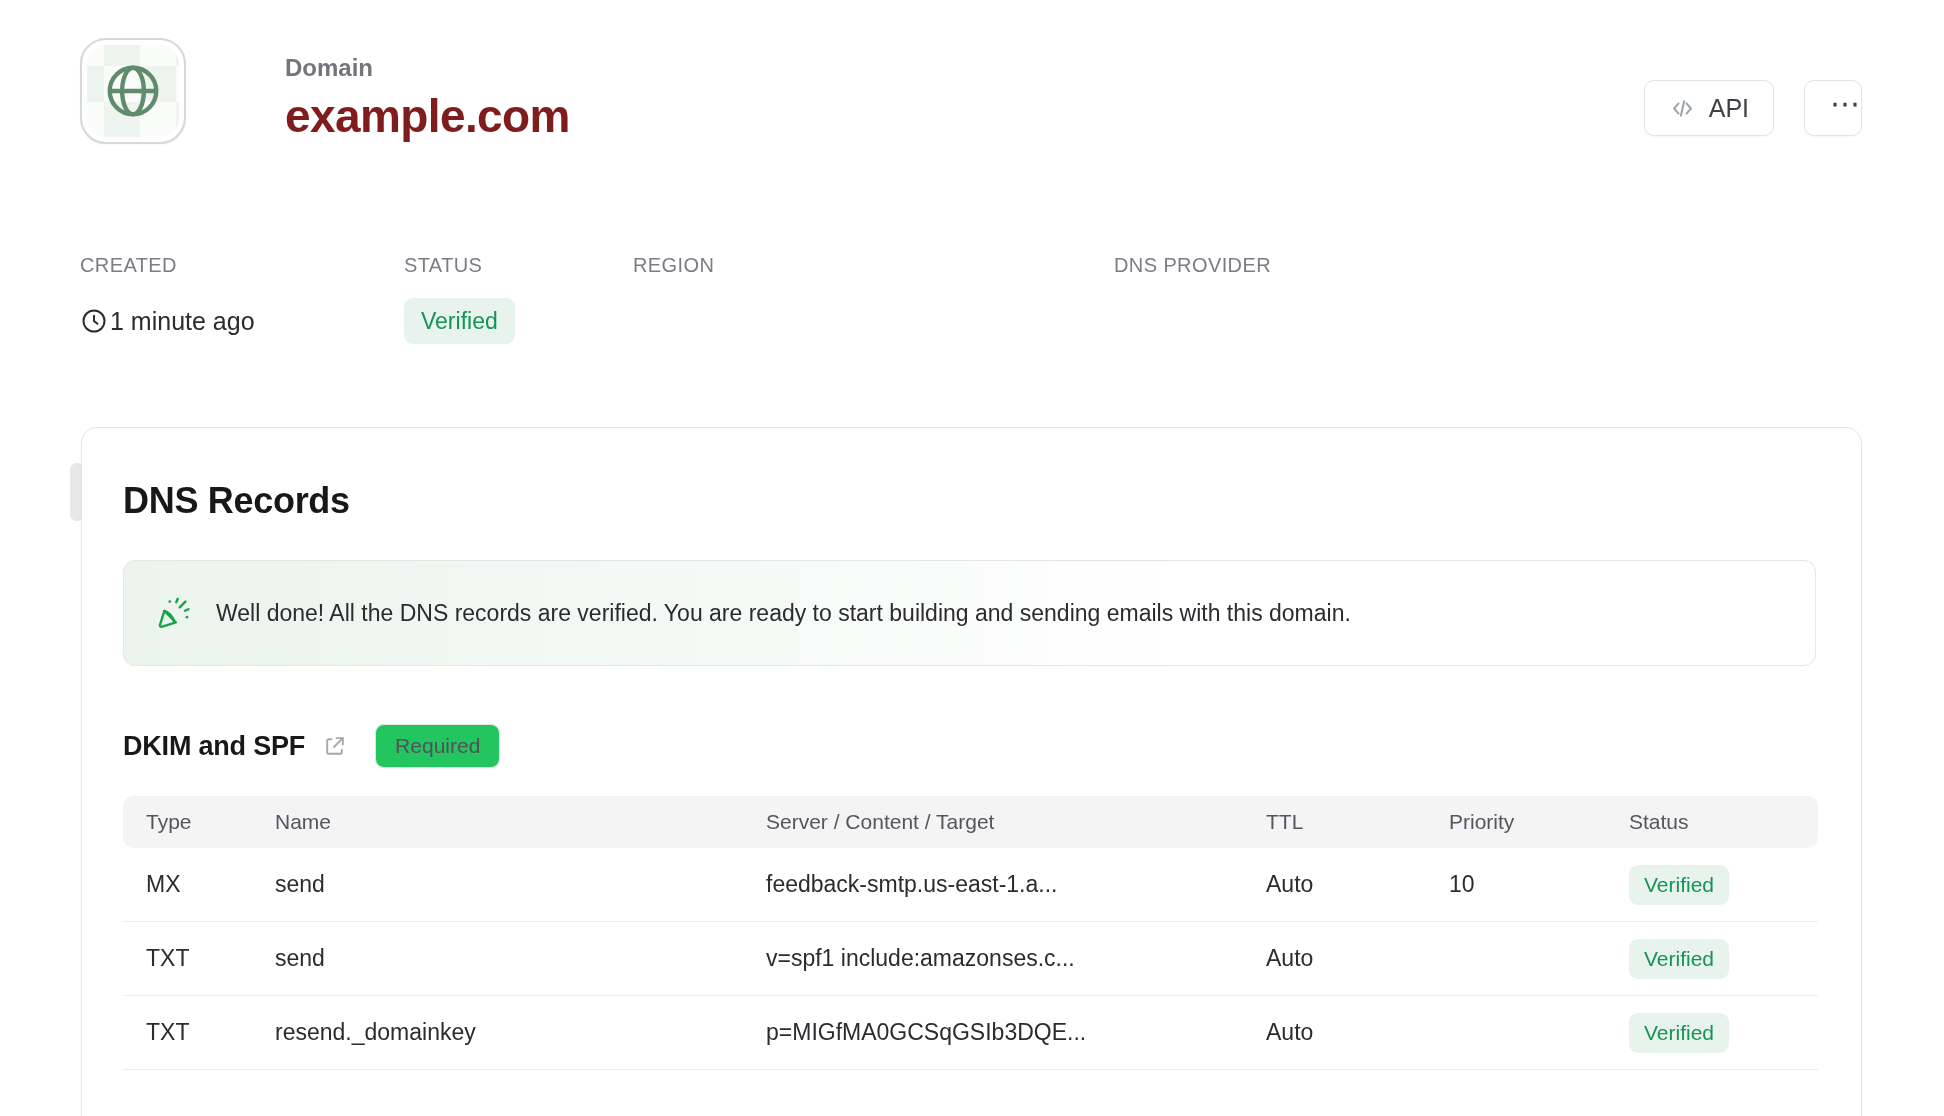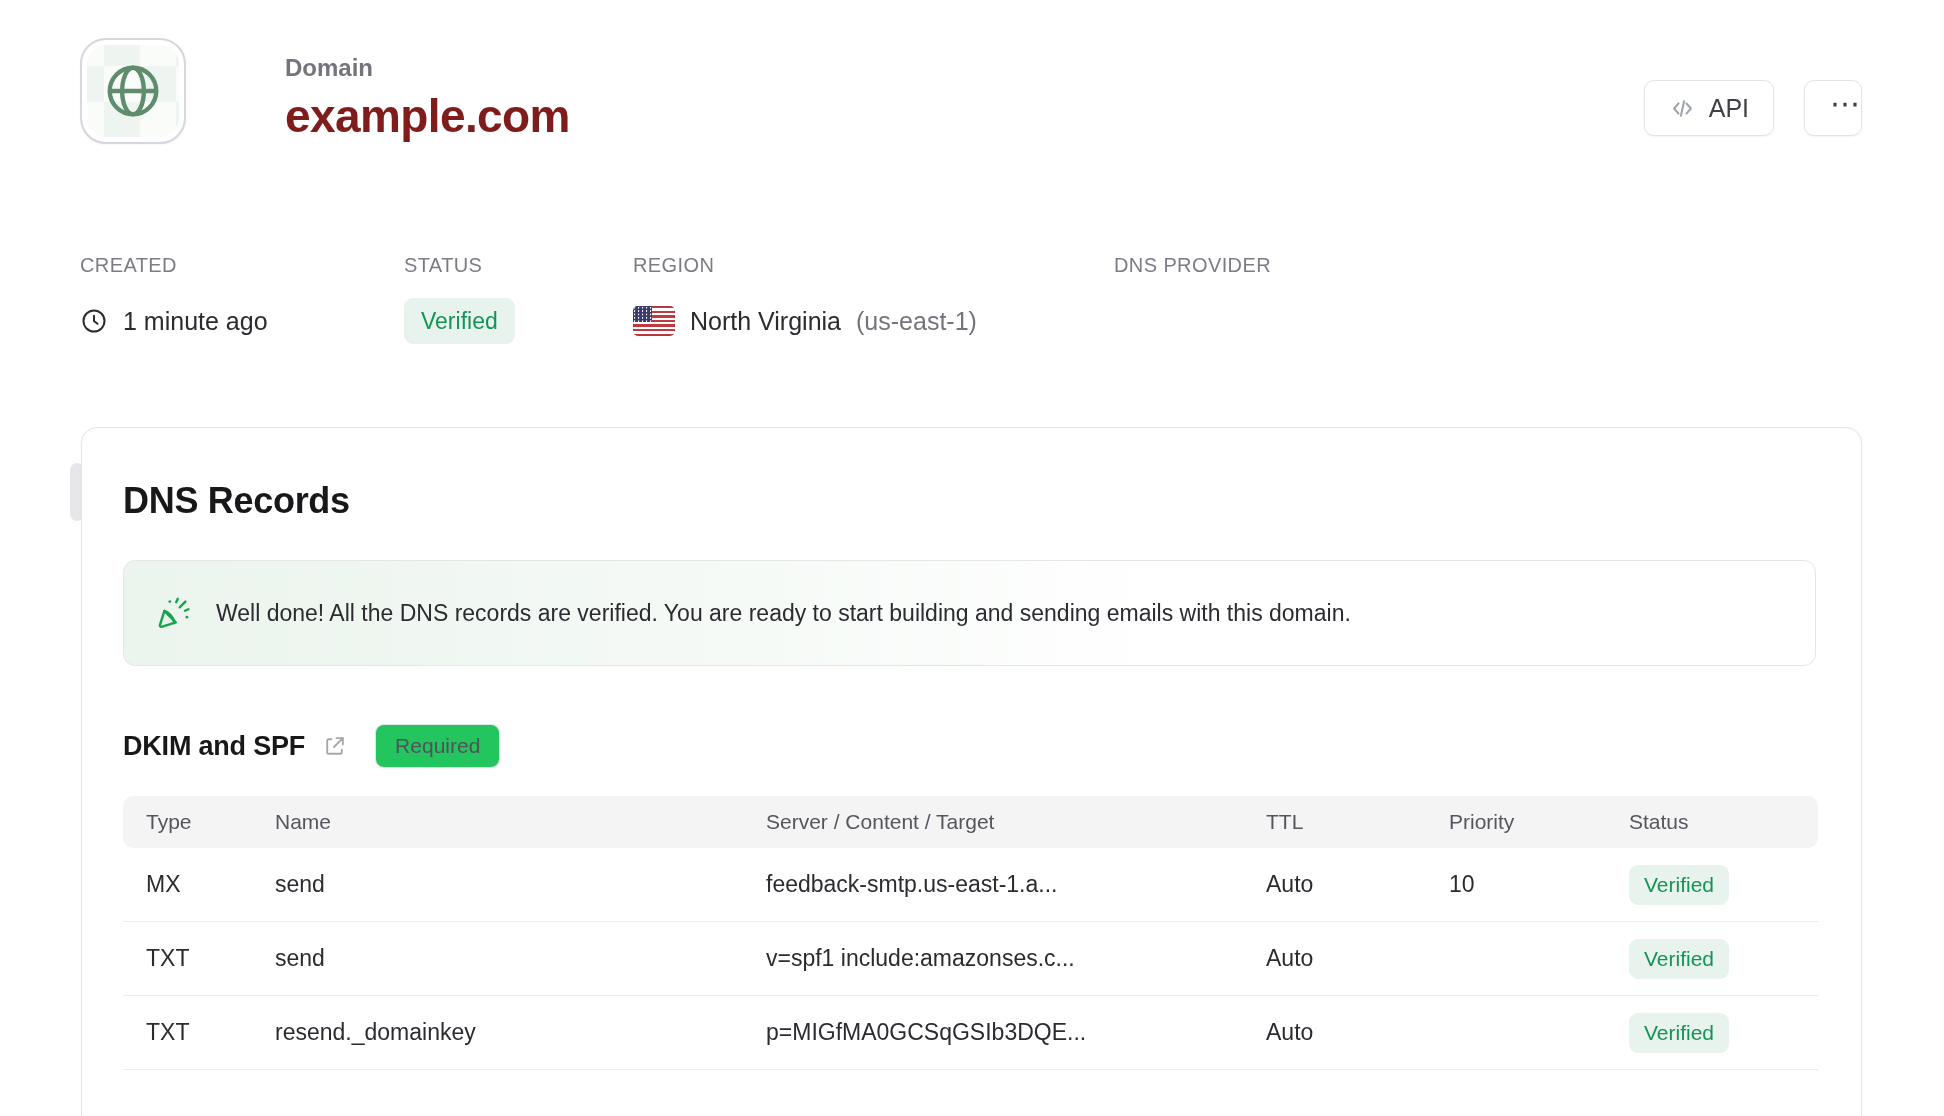--- a/index.html
+++ b/index.html
@@ -30,21 +30,21 @@
   .btn svg{width:27px;height:27px;}
   .btn-more{width:58px;padding:0;}
   .btn-more .dots{font-size:30px;color:#3f3f46;line-height:0;letter-spacing:1px;
     position:relative;top:-4px;}
 
   
   .meta-col{position:absolute;top:254px;}
   .meta-created{left:80px;}   .meta-status{left:404px;}
   .meta-region{left:633px;}   .meta-dns{left:1114px;}
   .meta-label{font-size:20px;font-weight:500;color:#7c7c85;letter-spacing:.4px;}
-  .meta-value{margin-top:21px;height:46px;display:flex;align-items:center;gap:15px;
+  .meta-value{margin-top:21px;height:46px;display:flex;align-items:center;gap:2px;
     font-size:25px;color:#2b2b30;}
   .meta-value svg.clock{width:28px;height:28px;}
   .pill{display:inline-flex;align-items:center;height:46px;padding:0 17px;
     border-radius:9px;background:#e7f3ec;color:#149455;font-size:23px;}
   .muted{color:#74747d;}
   .flag{width:42px;height:30px;border-radius:5px;overflow:hidden;position:relative;
     background:repeating-linear-gradient(180deg,#c03a41 0 2.31px,#fff 2.31px 4.62px);
     box-shadow:inset 0 0 0 1px rgba(0,0,0,.08);flex:none;}
   .flag .canton{position:absolute;left:0;top:0;width:19px;height:16px;background:#3a3a6e;
     background-image:radial-gradient(circle at 1.6px 1.6px,#fff .8px,transparent 1px);
@@ -124,27 +124,20 @@
 
 <div class="meta-col meta-status">
   <div class="meta-label">STATUS</div>
   <div class="meta-value">
     <span class="pill">Verified</span>
   </div>
 </div>
 
 <div class="meta-col meta-region">
   <div class="meta-label">REGION</div>
-  <div class="meta-value">
-    <span class="flag">
-        <span class="canton"></span>
-      </span>
-    <span>North Virginia</span>
-    <span class="muted">(us-east-1)</span>
-  </div>
 </div>
 
 <div class="meta-col meta-dns">
   <div class="meta-label">DNS PROVIDER</div>
 </div>
 
 <div class="side-pill"></div>
 
 <div class="card">
   <h2>DNS Records</h2>

